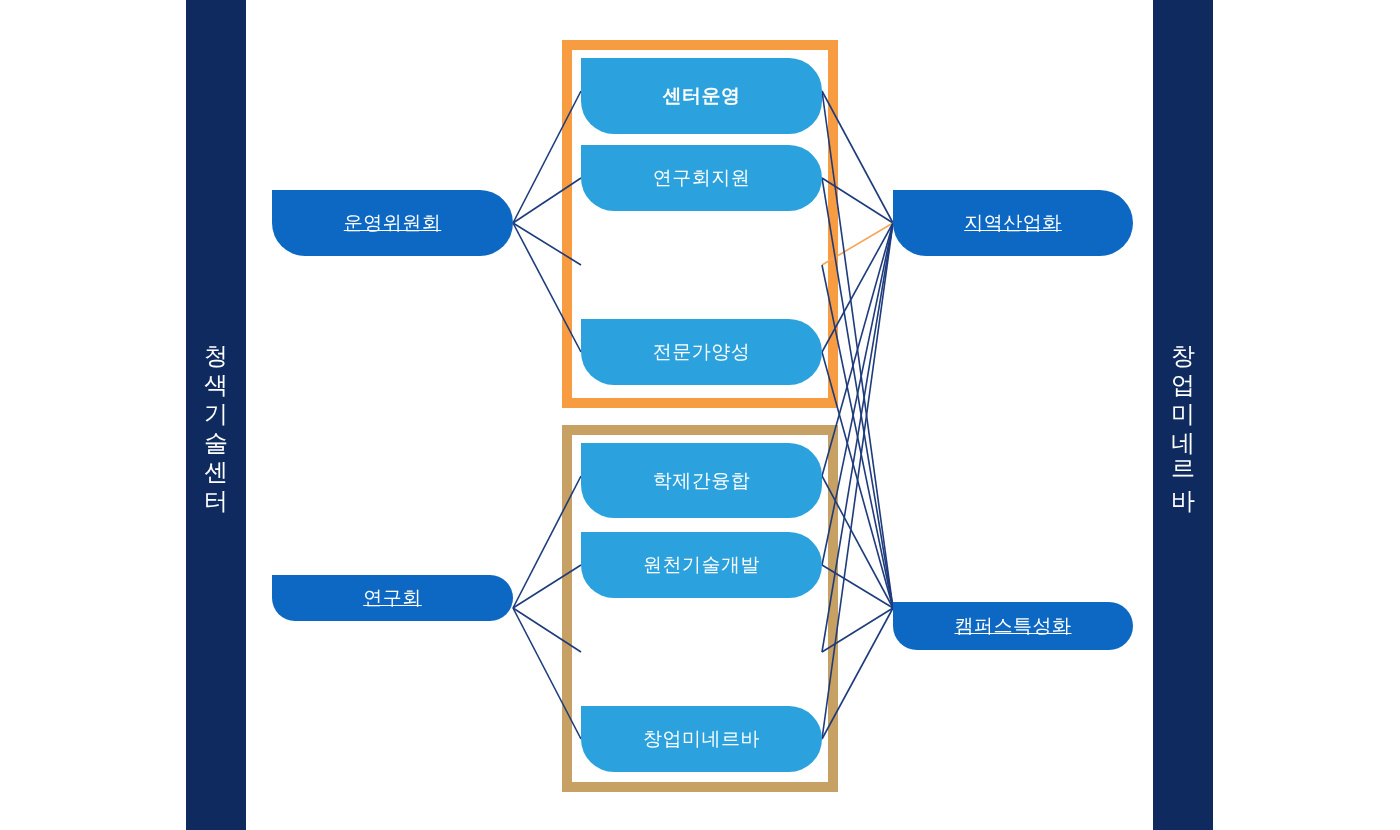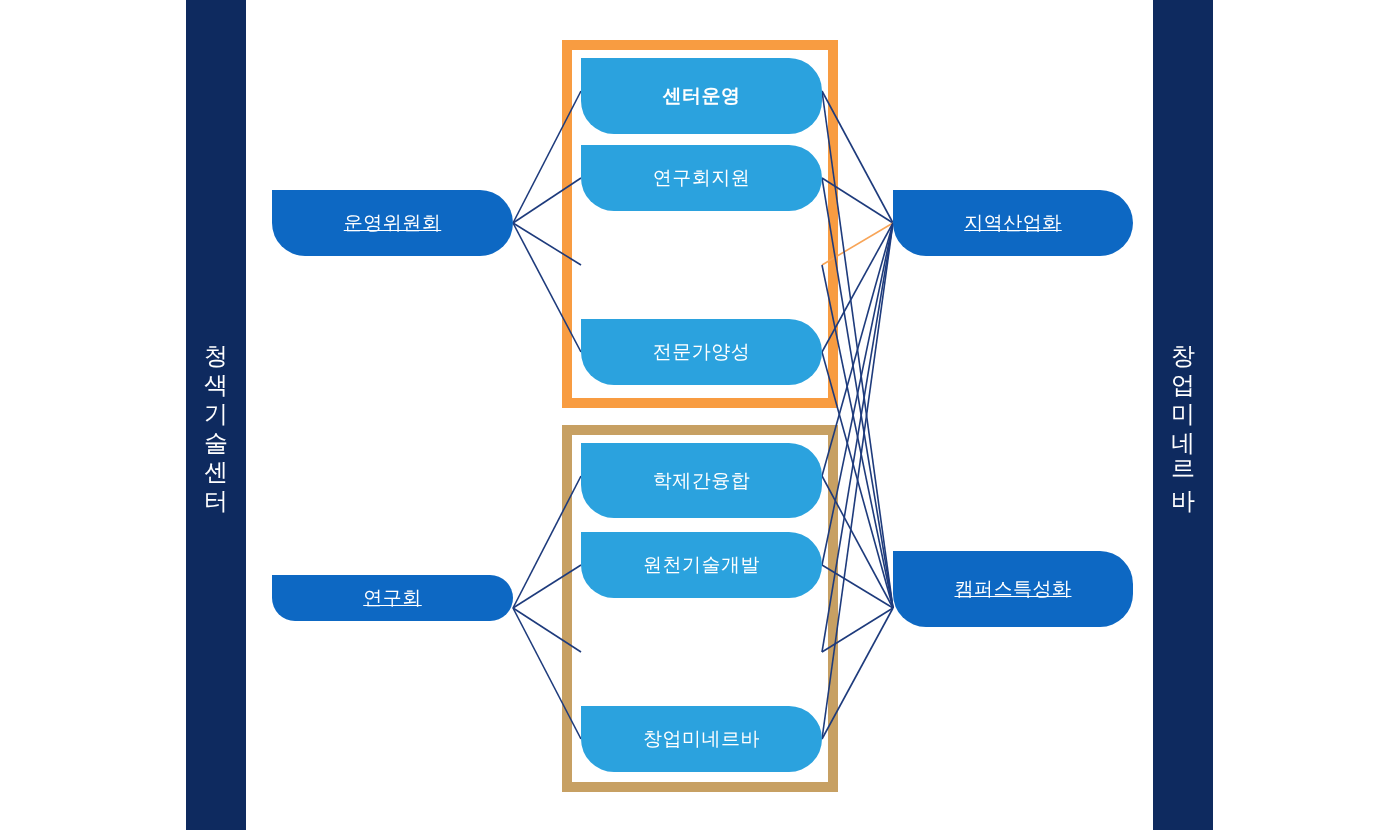--- a/index.html
+++ b/index.html
@@ -74,21 +74,21 @@
       <line x1="822" y1="476" x2="893" y2="608" stroke="#1e3b7c" stroke-width="1.6"></line>
       <line x1="822" y1="565" x2="893" y2="608" stroke="#1e3b7c" stroke-width="1.6"></line>
       <line x1="822" y1="652" x2="893" y2="608" stroke="#1e3b7c" stroke-width="1.6"></line>
       <line x1="822" y1="739" x2="893" y2="608" stroke="#1e3b7c" stroke-width="1.6"></line>
     </svg>
 
   <div class="node dark" style="left: 272px; top: 190px; width: 241px; height: 66px;">운영위원회</div>
   <div class="node dark" style="left: 272px; top: 575px; width: 241px; height: 46px;">연구회</div>
 
   <div class="node dark" style="left: 893px; top: 190px; width: 240px; height: 66px;">지역산업화</div>
-  <div class="node dark" style="left: 893px; top: 551px; width: 240px; height: 76px;">캠퍼스특성화</div>
+  <div class="node dark" style="left: 893px; top: 602px; width: 240px; height: 48px;">캠퍼스특성화</div>
 
   <div class="node light" style="left: 581px; top: 58px; width: 241px; height: 76px; font-weight: bold;">센터운영</div>
   <div class="node light" style="left: 581px; top: 145px; width: 241px; height: 66px;">연구회지원</div>
   <div class="node light" style="left: 581px; top: 319px; width: 241px; height: 66px;">전문가양성</div>
 
   <div class="node light" style="left: 581px; top: 443px; width: 241px; height: 75px;">학제간융합</div>
   <div class="node light" style="left: 581px; top: 532px; width: 241px; height: 66px;">원천기술개발</div>
   <div class="node light" style="left: 581px; top: 706px; width: 241px; height: 66px;">창업미네르바</div>
 
 </div>

